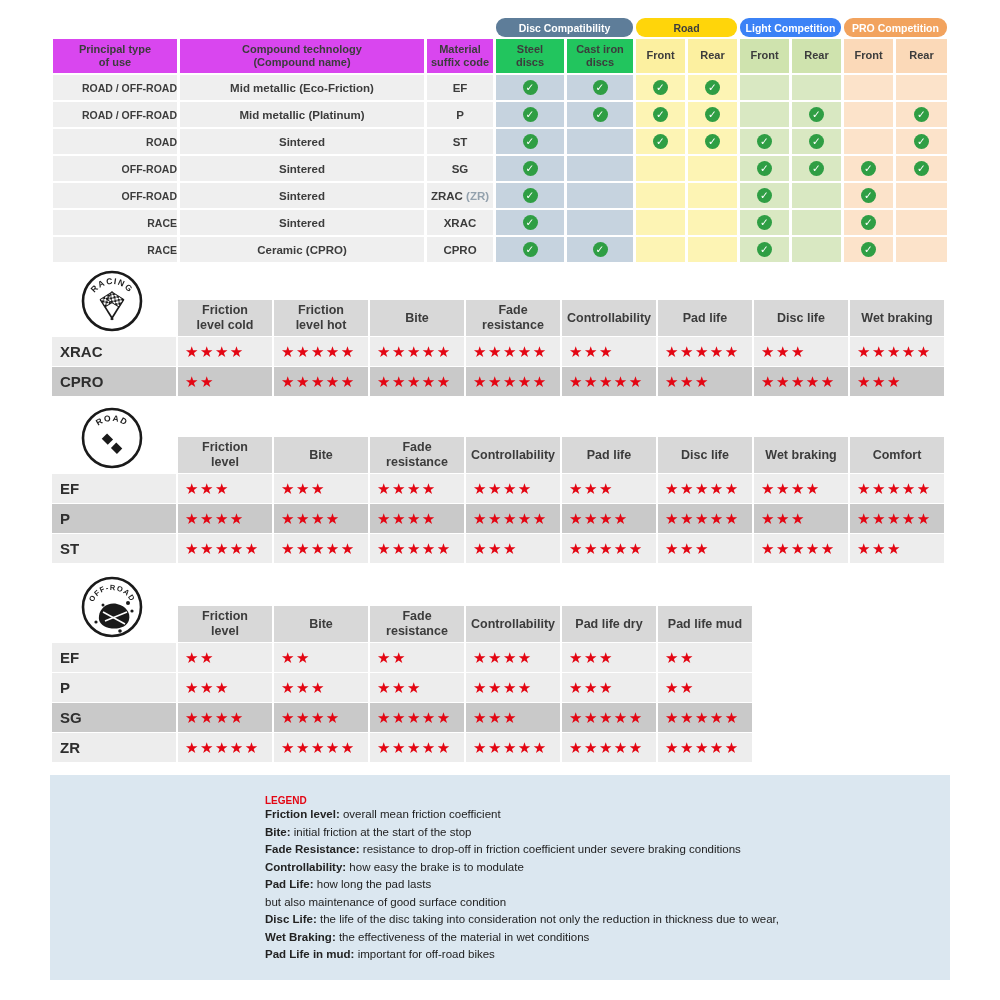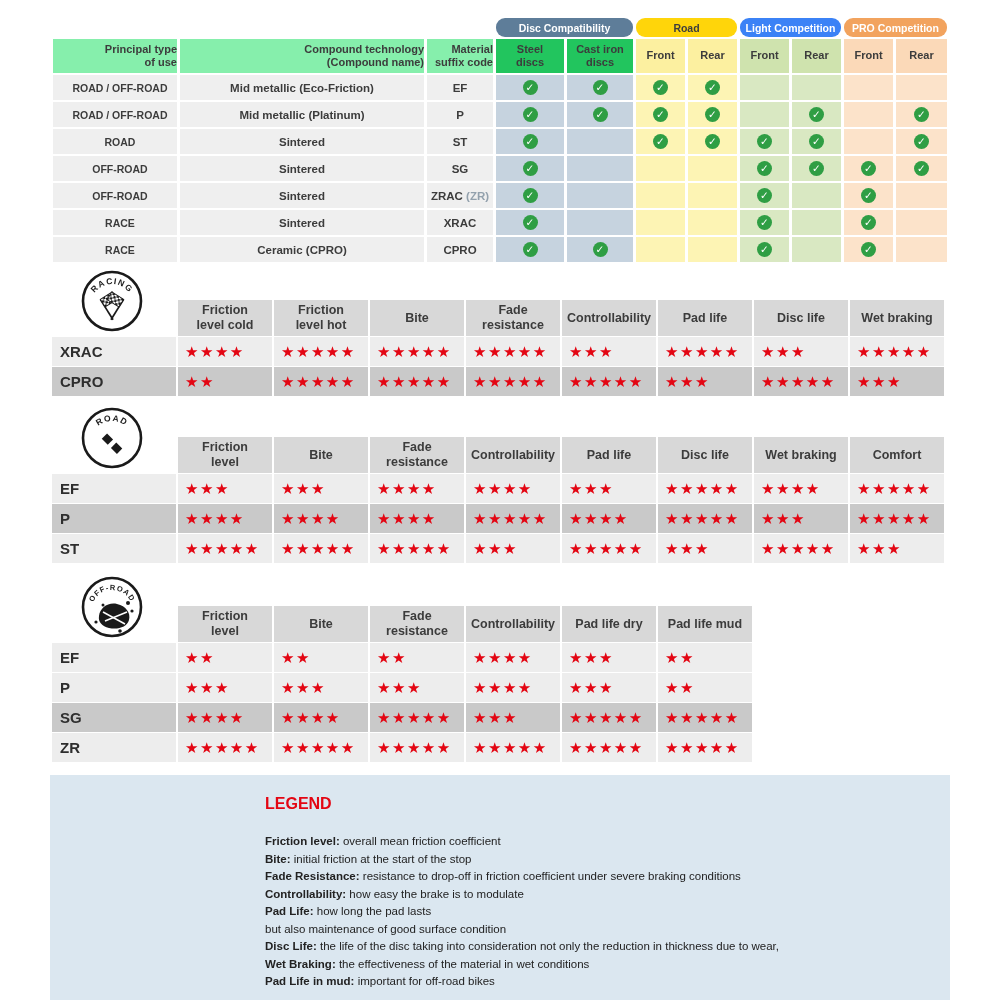--- a/index.html
+++ b/index.html
@@ -13,28 +13,28 @@
   
   .compat { border-spacing:3px 2px; }
   .compat td { font-size:11px; white-space:pre-line; }
   .compat tr.group-row td { height:19px; font-weight:bold; font-size:10.5px;border-radius:9px; }
   .blank { background:transparent; }
   .g-disc  { background:#5e7d99; color:#fff; }
   .g-road  { background:#ffd50a; color:#3d3d3d; }
   .g-light { background:#3b82f6; color:#fff; }
   .g-pro   { background:#f2a35e; color:#fff; }
   .compat tr.head-row td { height:34px; font-weight:bold; line-height:1.2; }
-  .c-gray  { background:#86efac;text-align:right; }
+  .c-gray  { background:#d946ef; }
   .c-disc  { background:#22c55e; }
   .c-road  { background:#fcf0a0; }
   .c-light { background:#cfe3ae; }
   .c-pro   { background:#fbd9b8; }
   .compat tr.data-row td { height:25px; }
   .cell-plain { background:#efefef; }
-  td.cell-use  { text-align:center; padding-left:10px; font-weight:bold; font-size:10.5px; }
+  td.cell-use  { text-align:right; padding-left:10px; font-weight:bold; font-size:10.5px; }
   td.cell-tech { font-weight:bold; font-size:11.5px; }
   td.cell-code { font-weight:bold; font-size:11.5px; }
   .code-note { color:#93a1ad; }
   .t-disc  { background:#c6d3df; }
   .t-road  { background:#fdf4b4; }
   .t-light { background:#d9e8c2; }
   .t-pro   { background:#fce3ca; }
   .check { display:inline-block; width:15px; height:15px; border-radius:50%;
            background:#2f9e44; color:#fff; font-size:10.5px; line-height:15px;
            font-weight:bold; text-align:center; }
@@ -50,21 +50,21 @@
                   line-height:1.2; white-space:pre-line; padding:0 2px; }
   .rating td.rlabel { text-align:left; padding-left:8px; font-weight:bold; font-size:15px;
                       color:#2e2e2e; height:29px; }
   .rating td.rcell { text-align:left; padding-left:7px; height:29px; }
   .shade-light { background:#ededed; }
   .shade-dark  { background:#c9c9c9; }
   .stars { color:#e30613; font-size:15px; letter-spacing:1.5px; white-space:nowrap; }
 
   
   .legend { margin-top:12px; width:900px; background:#dbe7f0; padding:20px 30px 16px 215px; }
-  .legend-title { color:#e30613; font-weight:bold; font-size:16px; margin-bottom:20px; }
+  .legend-title { color:#e30613; font-weight:bold; font-size:10px; margin-bottom:0; }
   .legend-line { font-size:11.5px; line-height:17.5px; color:#222; }
   .legend-line .term { font-weight:bold; }
 
   svg text { font-family:"Liberation Sans","DejaVu Sans",sans-serif; }
 </style>
 </head>
 <body>
 
 <div class="page">
 

